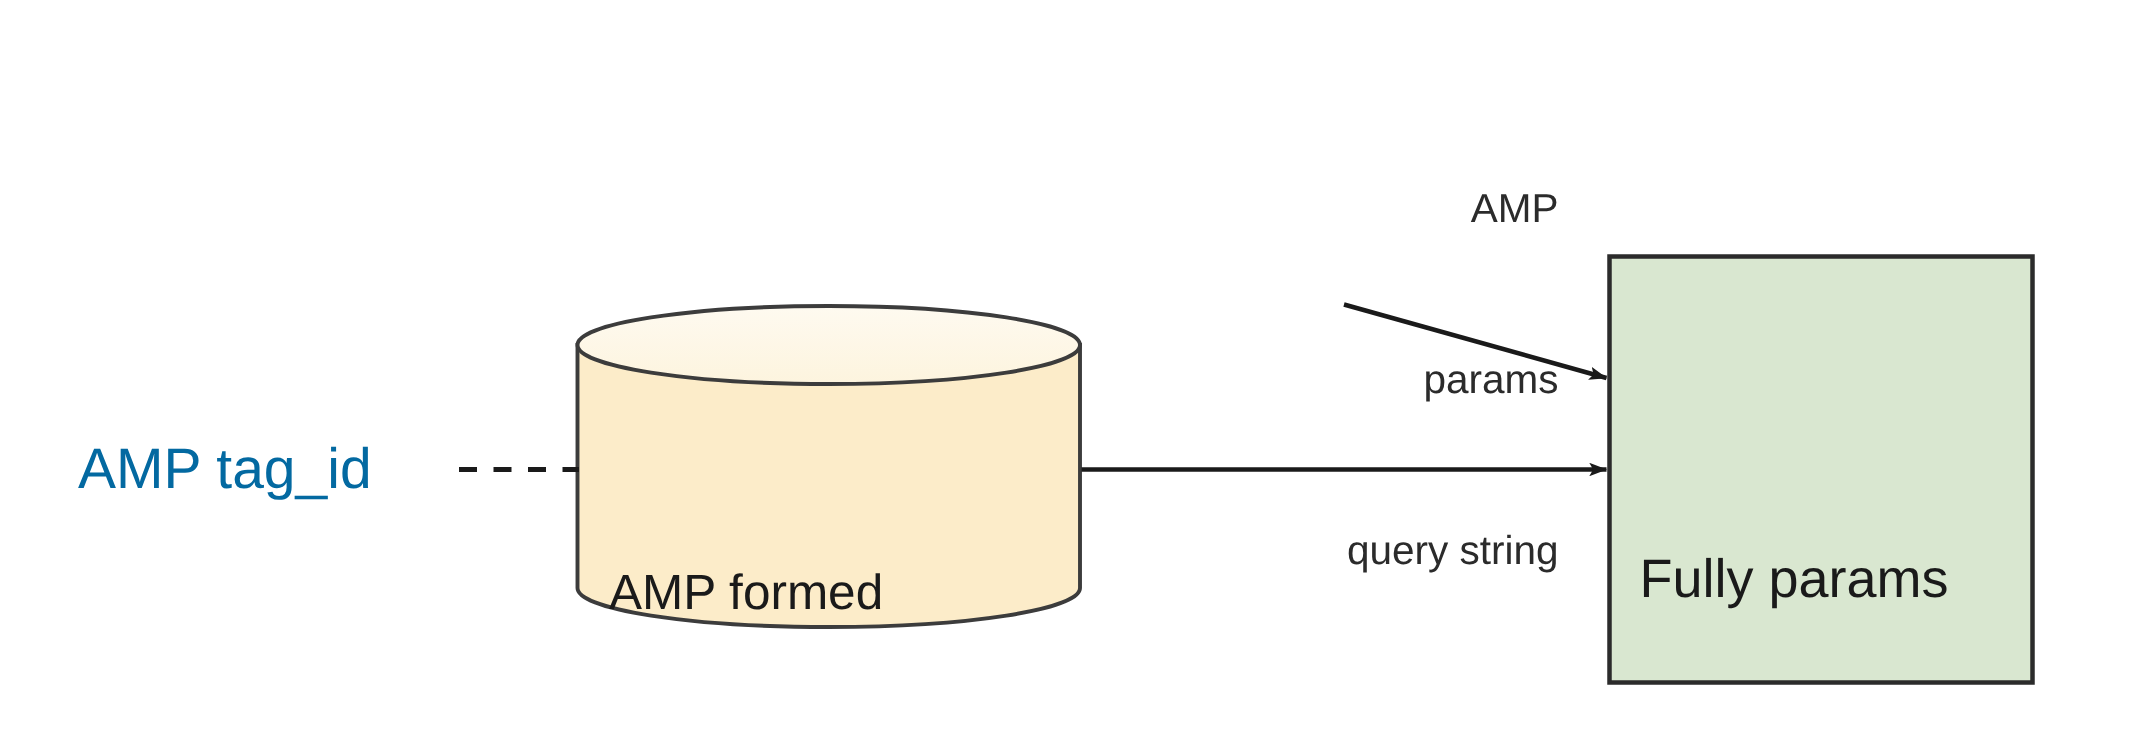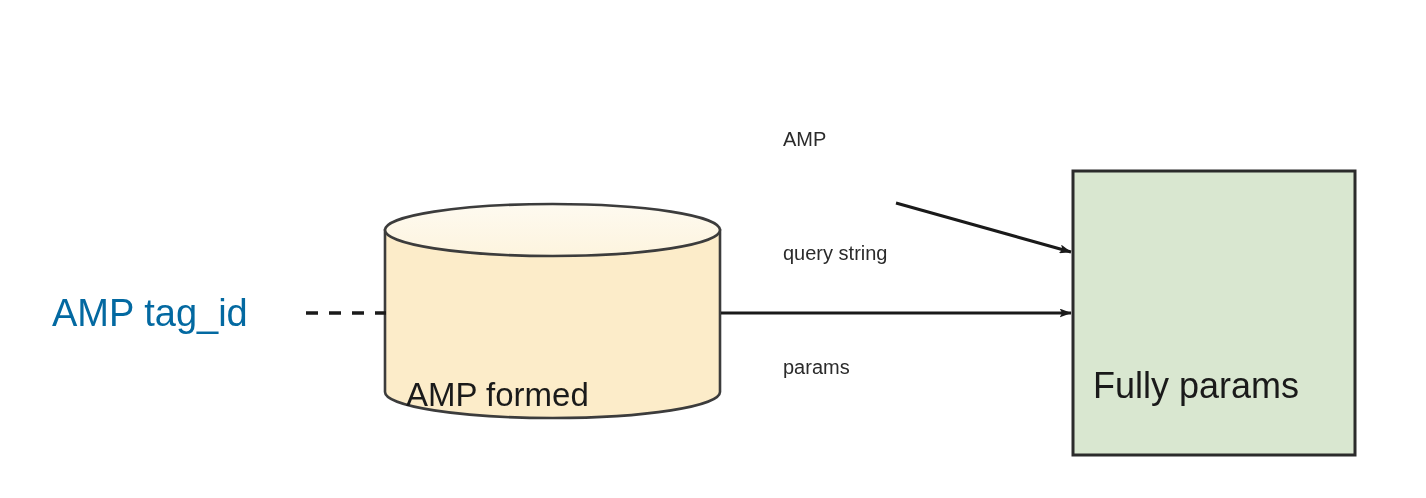--- a/index.html
+++ b/index.html
@@ -48,22 +48,22 @@
     left: 52px;
     top: 291px;
     font-size: 38px;
     line-height: 44px;
   }
 
   #query-params-label {
     left: 783px;
     top: 44px;
     width: 256px;
-    text-align: left;
-    font-size: 20px;
+    text-align: right;
+    font-size: 27px;
     line-height: 38px;
     color: #2b2b2b;
   }
 
   #cylinder-label {
     left: 406px;
     top: 282px;
     font-size: 33px;
     line-height: 45px;
     color: #1a1a1a;
@@ -116,22 +116,22 @@
 
     <line x1="721" y1="313" x2="1071" y2="313" stroke="#1a1a1a" stroke-width="3" marker-end="url(#arrowhead)"></line>
 
     <line x1="896" y1="203" x2="1071" y2="252" stroke="#1a1a1a" stroke-width="3" marker-end="url(#arrowhead)"></line>
   </svg>
 
   <div class="label" id="tag-id-label">AMP tag_id</div>
 
   <div class="label" id="query-params-label">
     <span class="label-line">AMP</span>
+    <span class="label-line">params</span>
     <span class="label-line">query string</span>
-    <span class="label-line">params</span>
   </div>
 
   <div class="label" id="cylinder-label">
     <span class="label-line">AMP formed</span>
     
   </div>
 
   <div class="label" id="ortb-label">
     <span class="label-line">Fully params</span>
     

